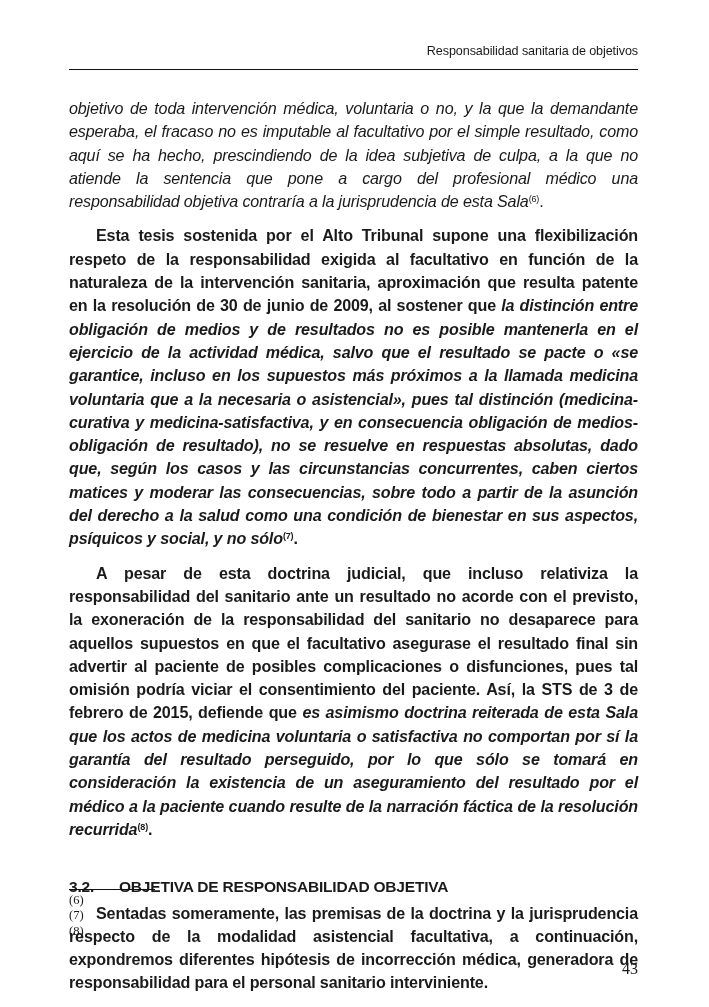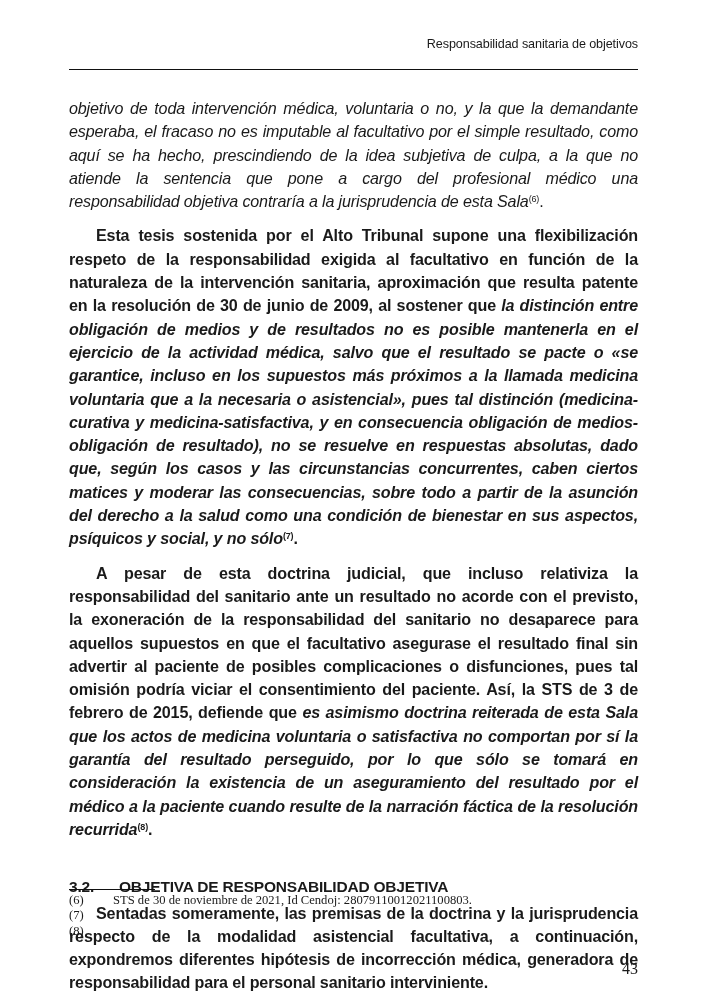--- a/index.html
+++ b/index.html
@@ -1,19 +1,19 @@
 <!DOCTYPE html>
 <html><head>
 <meta charset="utf-8">
 <style>
   html, body { margin: 0; padding: 0; background: #ffffff; }
   body { width: 709px; height: 1007px; position: relative; overflow: hidden;
          font-family: "DejaVu Sans", sans-serif; color: #1a1a1a; }
   .page { position: absolute; left: 69px; top: 0; width: 569px; }
-  .running-head { position: absolute; top: 37px; right: 0; font-size: 12.6px; letter-spacing: -0.1px; color: #1a1a1a;
+  .running-head { position: absolute; top: 44px; right: 0; font-size: 12.6px; letter-spacing: -0.1px; color: #1a1a1a;
                   font-family: "Liberation Sans", sans-serif; }
   .head-rule { position: absolute; top: 69px; left: 0; width: 569px; height: 0; border-top: 1.4px solid #111; }
   .body-text { position: absolute; top: 97px; left: 0; width: 569px; font-size: 16.1px; line-height: 23.3px;
                font-family: "Liberation Sans", sans-serif; text-align: justify; letter-spacing: -0.15px; }
   .body-text p { margin: 0; }
   .indent { text-indent: 27px; font-weight: bold; }
   .gap { margin-top: 11px !important; }
   em { font-style: italic; }
   sup { font-size: 9px; vertical-align: 5px; line-height: 0; }
   h2.section { margin: 16px 0 3px 0; font-size: 15.5px; font-weight: bold; font-family: "Liberation Sans", sans-serif; letter-spacing: -0.2px; }
@@ -40,21 +40,20 @@
 
     <h2 class="section"><span class="num">3.2.</span><span>OBJETIVA DE RESPONSABILIDAD OBJETIVA</span></h2>
 
     <p class="indent">Sentadas someramente, las premisas de la doctrina y la jurisprudencia respecto de la modalidad asistencial facultativa, a continuación, expondremos diferentes hipótesis de incorrección médica, generadora de responsabilidad para el personal sanitario interviniente.</p>
   </div>
 
   <div class="fn-rule"></div>
   <div class="footnotes">
     <div class="fn">
         <span class="fn-num">(6)</span>
-        <span>STS de 30 de noviembre de 2021, Id Cendoj: 28079110012021100803.</span>
       </div>
     <div class="fn">
         <span class="fn-num">(7)</span>
       </div>
     <div class="fn">
         <span class="fn-num">(8)</span>
       </div>
   </div>
 
   <div class="page-number">43</div>

